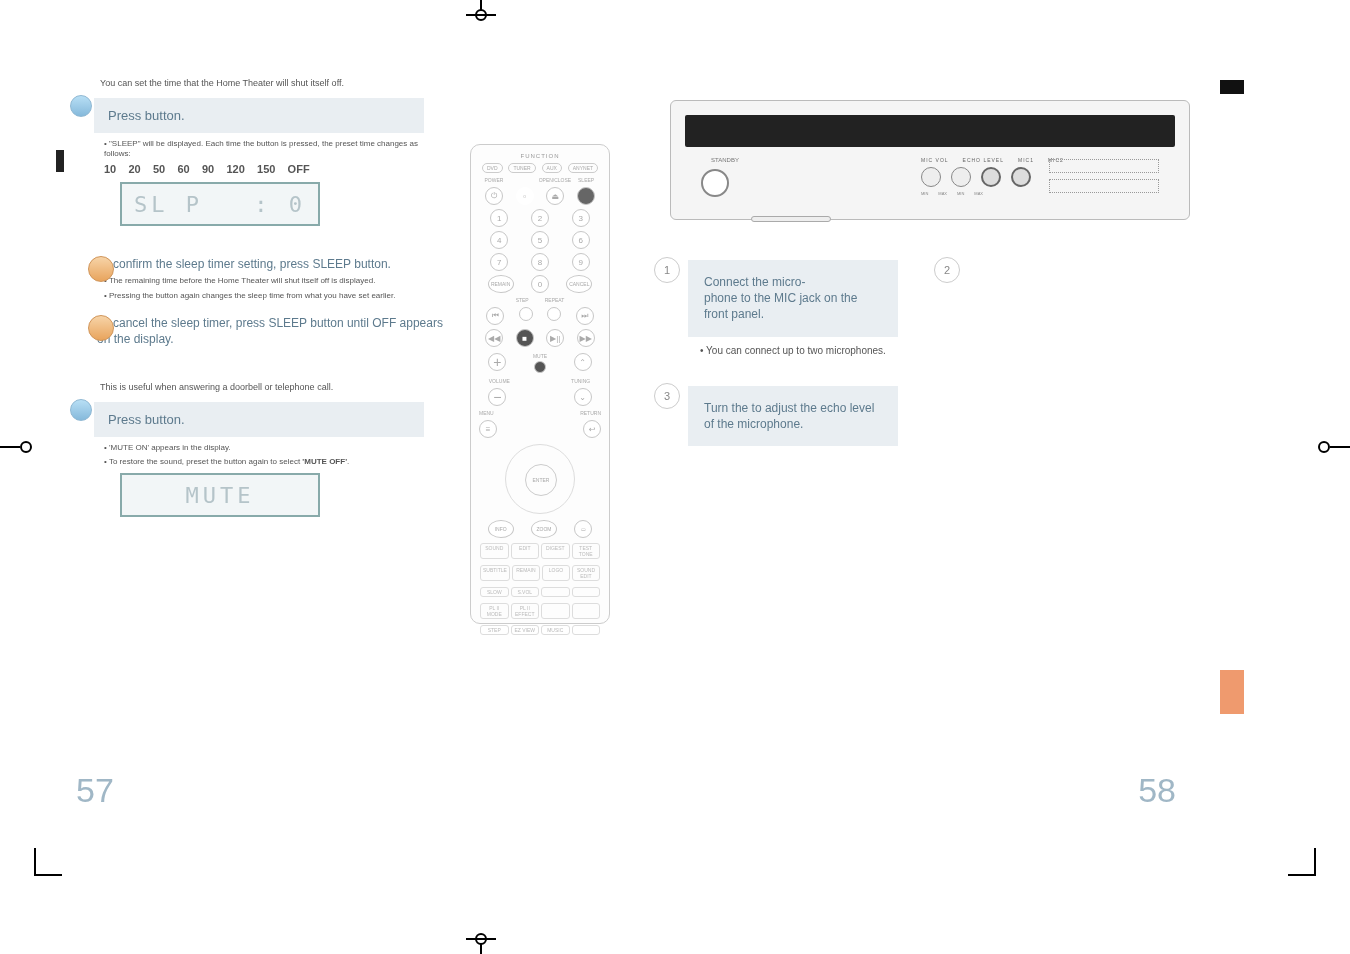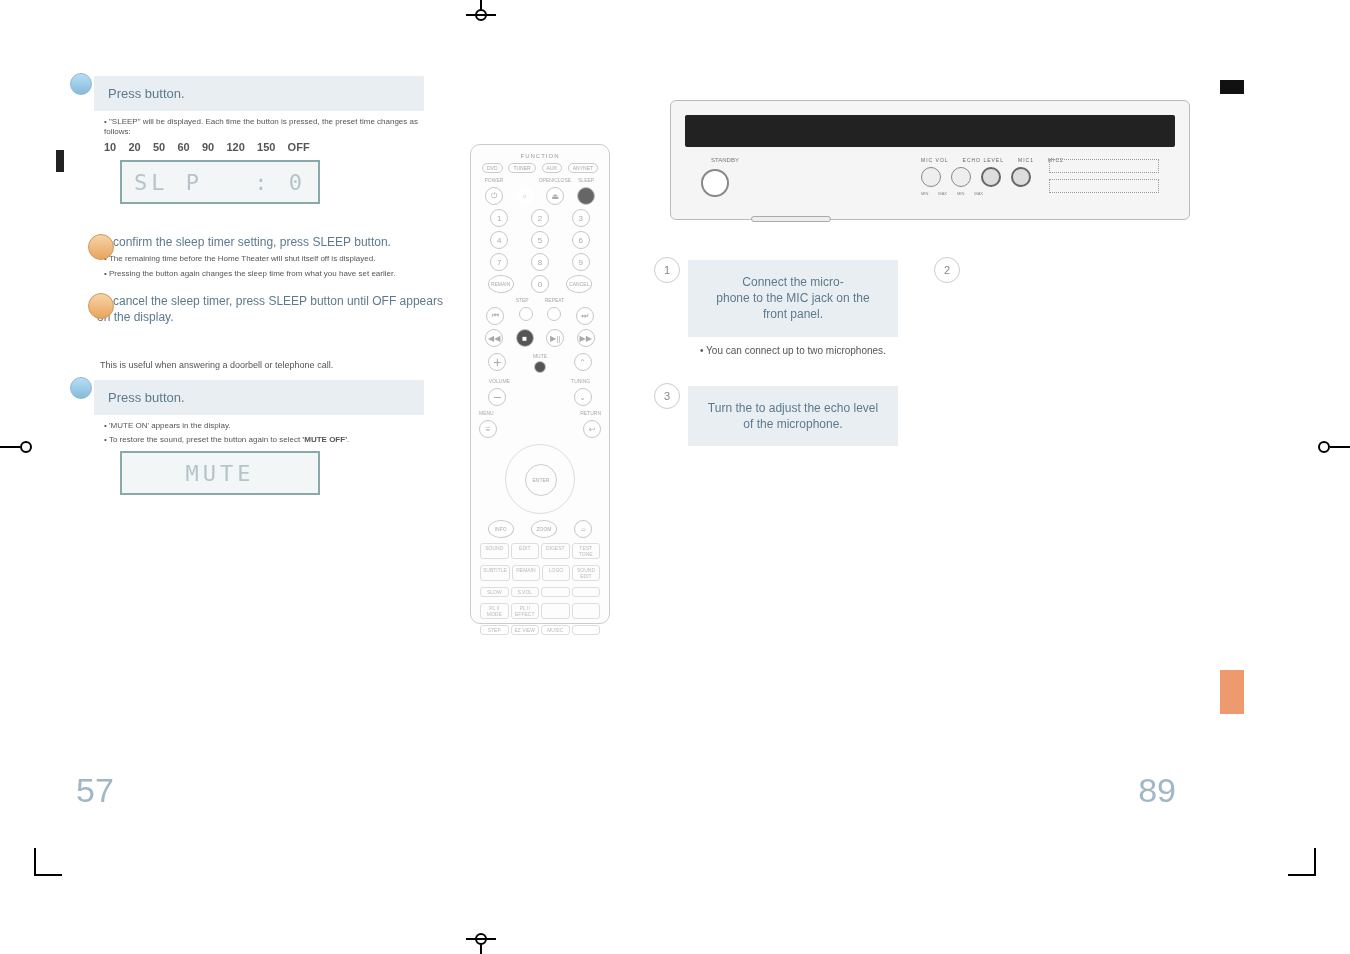--- a/index.html
+++ b/index.html
@@ -200,21 +200,20 @@
     display:flex; align-items:center; justify-content:center;
     font-size:11px; color:#888;
   }
   .rp-box {
     background:#e9eef2;
     margin-left:28px;
     padding:14px 16px;
     font-size:12px;
     color:#5d7a8d;
     line-height:1.35;
-    text-align:center;
   }
   .rp-box.narrow { width:210px; display:inline-block; vertical-align:top;}
   .mini-note { font-size:10px; color:#555; margin:8px 0 0 40px;}
 
   .pagenum {
     position:absolute;
     bottom:20px;
     font-size:34px;
     color:#a0b7c6;
     font-weight:300;
@@ -237,20 +236,21 @@
 <div class="crop-right">
     <div class="circ"></div>
   </div>
 <div class="corner-bl"></div>
 <div class="corner-br"></div>
 
 <div class="page-left">
   <div class="tab-left"></div>
 
   <h1 class="big">Sleep Timer Function</h1>
+  <div class="sub">You can set the time that the Home Theater will shut itself off.</div>
 
   <div class="row">
     <div class="step-num"></div>
     <div class="step-box">
       <span>Press </span>
       <b style="color:#c9c9c9; font-weight:normal;"></b>
       <span> button.</span>
     </div>
     <div class="tiny-note">
       • <span>"SLEEP" will be displayed. Each time the button is pressed, the preset time changes as follows:</span>
@@ -477,14 +477,14 @@
 
   <div class="rp-row" style="margin-top:30px;">
     <div style="position:relative; width:260px;">
       <div class="numcirc">3</div>
       <div class="rp-box narrow">
         <span>Turn the </span><span style="color:#c0c0c0;"></span><span> to adjust the echo level of the microphone.</span>
       </div>
     </div>
   </div>
 
-  <div class="pagenum right">89</div>
+  <div class="pagenum right">58</div>
 </div>
 
 </body></html>

